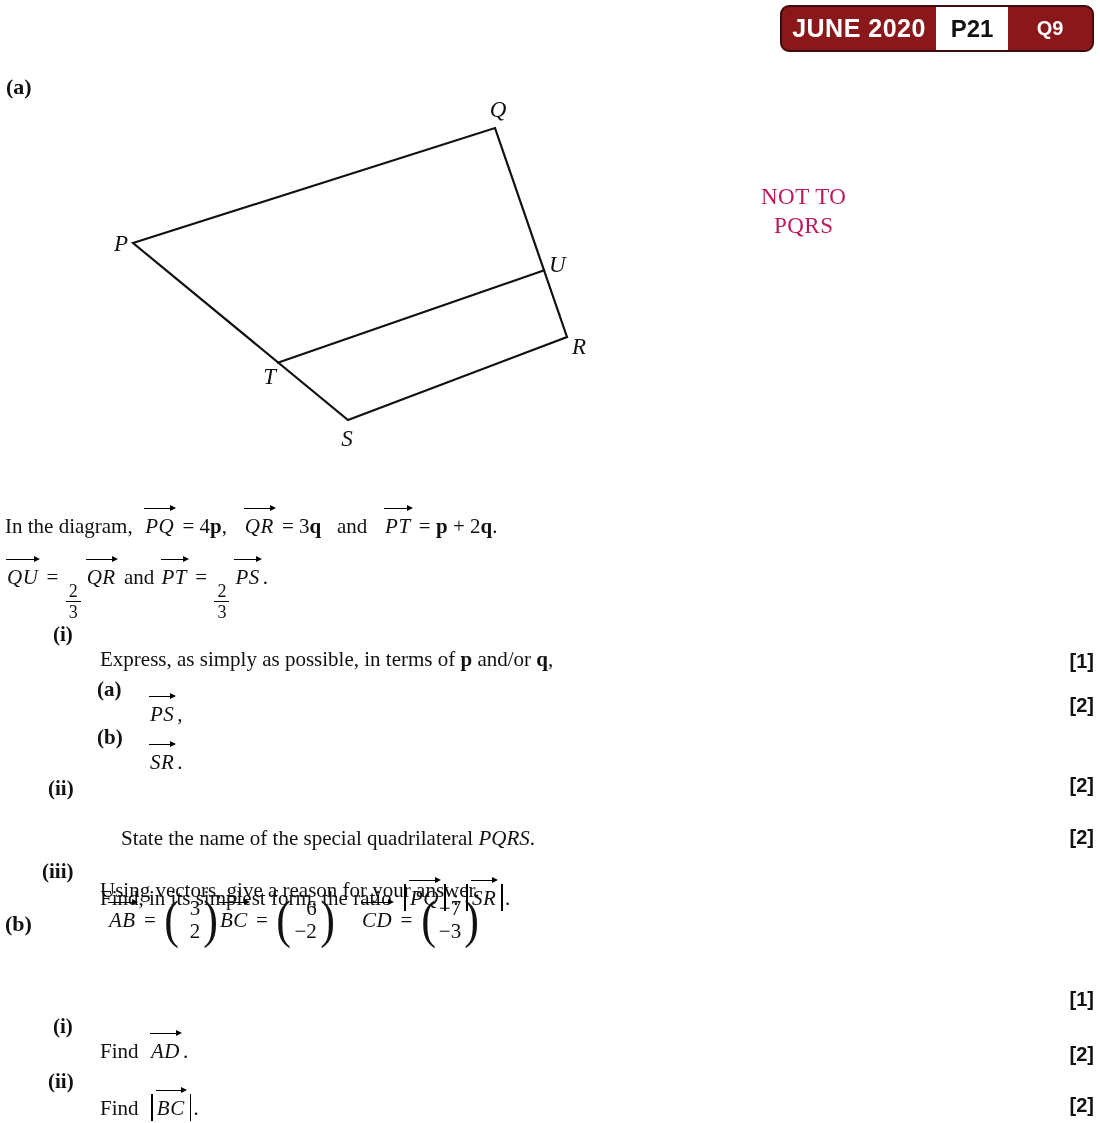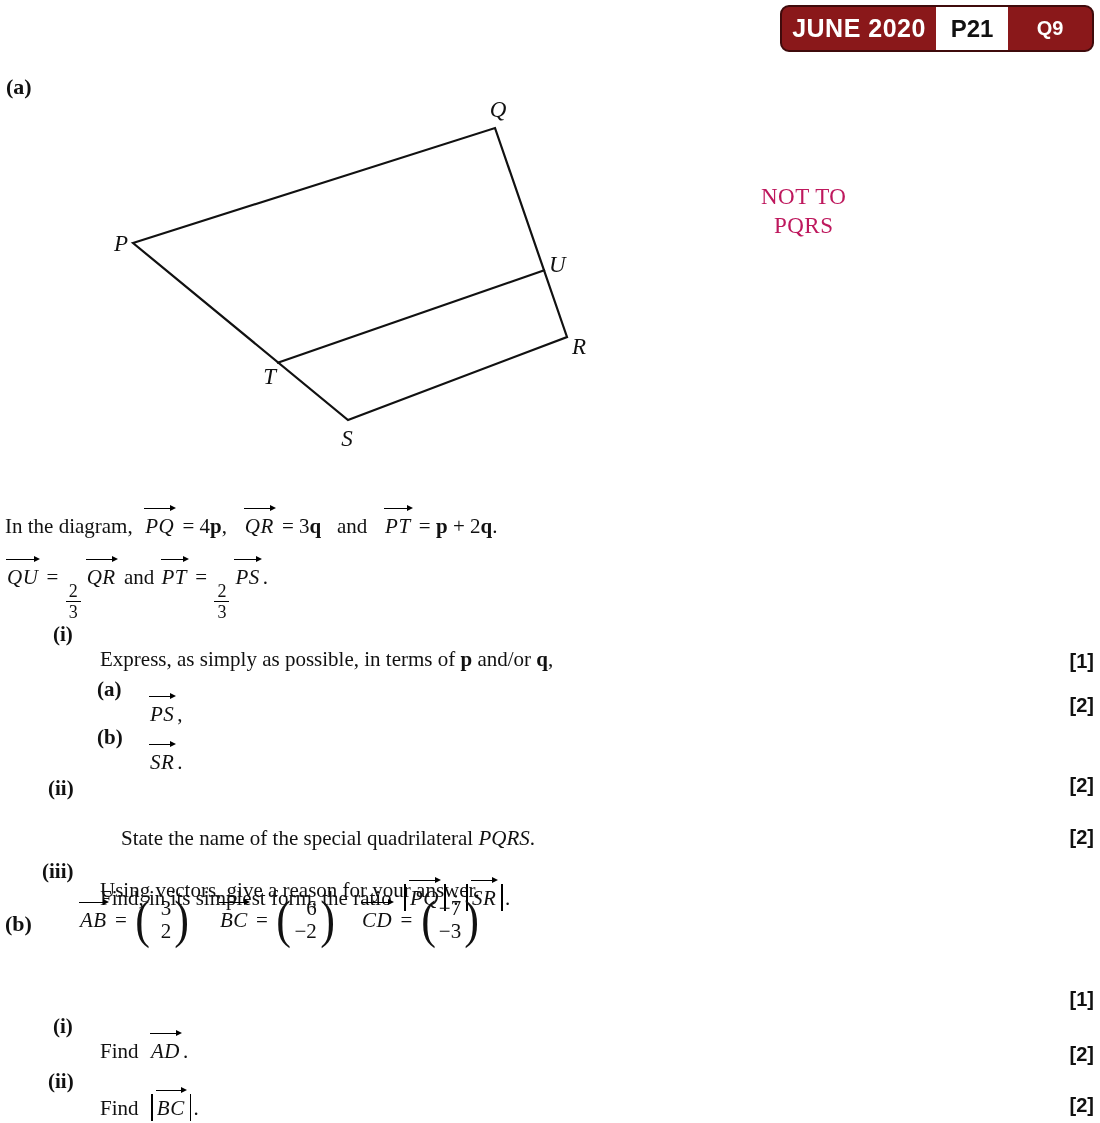--- a/index.html
+++ b/index.html
@@ -129,21 +129,21 @@
 </div>
 <div class="mark" style="top:774px;">[2]</div>
 
 <div class="row" style="top:834px;">
   <span class="qlbl" style="left:42px;">(iii)</span>
   <span class="qtxt">Find, in its simplest form, the ratio  <span class="vbar"></span><span class="vec">PQ</span><span class="vbar"></span> : <span class="vbar"></span><span class="vec">SR</span><span class="vbar"></span>.</span>
 </div>
 <div class="mark" style="top:826px;">[2]</div>
 
 <div class="part-label" style="left:5px; top:911px;">(b)</div>
-<div class="vgroup" style="left:78px;"><span class="vec">AB</span> = <span class="cvec"><span class="cp">(</span><span class="cst"><span>3</span><span>2</span></span><span class="cp">)</span></span></div>
+<div class="vgroup" style="left:107px;"><span class="vec">AB</span> = <span class="cvec"><span class="cp">(</span><span class="cst"><span>3</span><span>2</span></span><span class="cp">)</span></span></div>
 <div class="vgroup" style="left:218px;"><span class="vec">BC</span> = <span class="cvec"><span class="cp">(</span><span class="cst"><span>6</span><span>−2</span></span><span class="cp">)</span></span></div>
 <div class="vgroup" style="left:360px;"><span class="vec">CD</span> = <span class="cvec"><span class="cp">(</span><span class="cst"><span>−7</span><span>−3</span></span><span class="cp">)</span></span></div>
 
 <div class="row" style="top:989px;">
   <span class="qlbl" style="left:53px;">(i)</span>
   <span class="qtxt">Find  <span class="vec">AD</span>.</span>
 </div>
 <div class="mark" style="top:988px;">[1]</div>
 
 <div class="row" style="top:1044px;">

